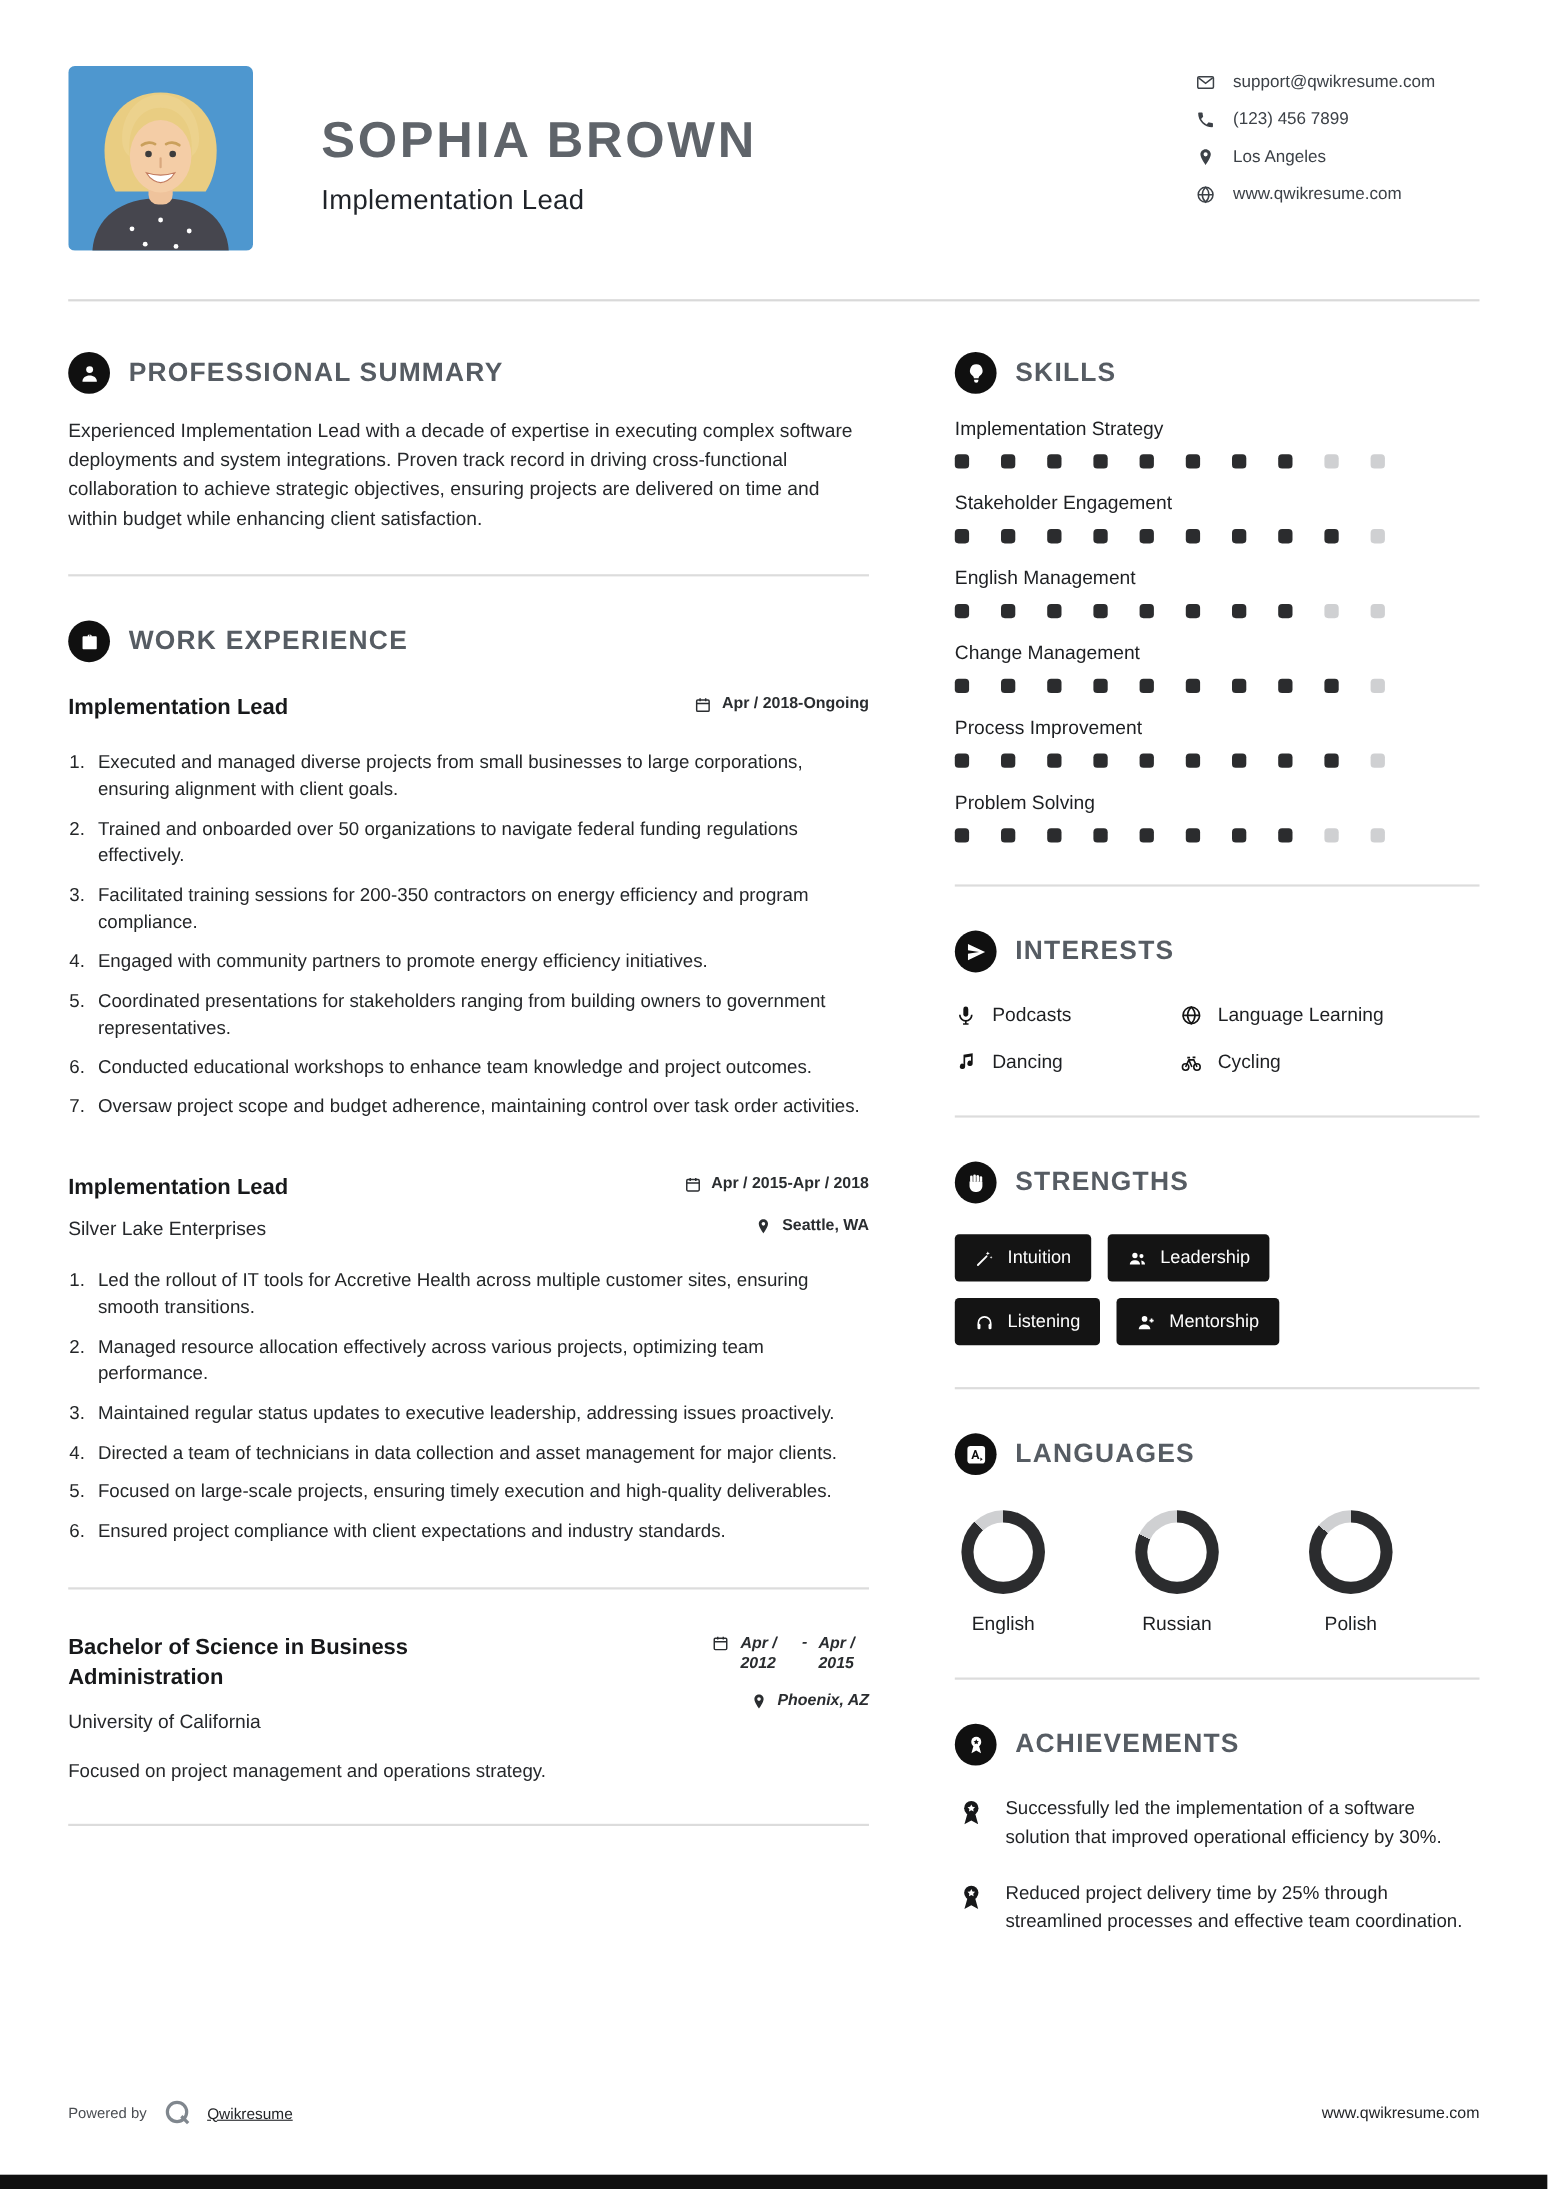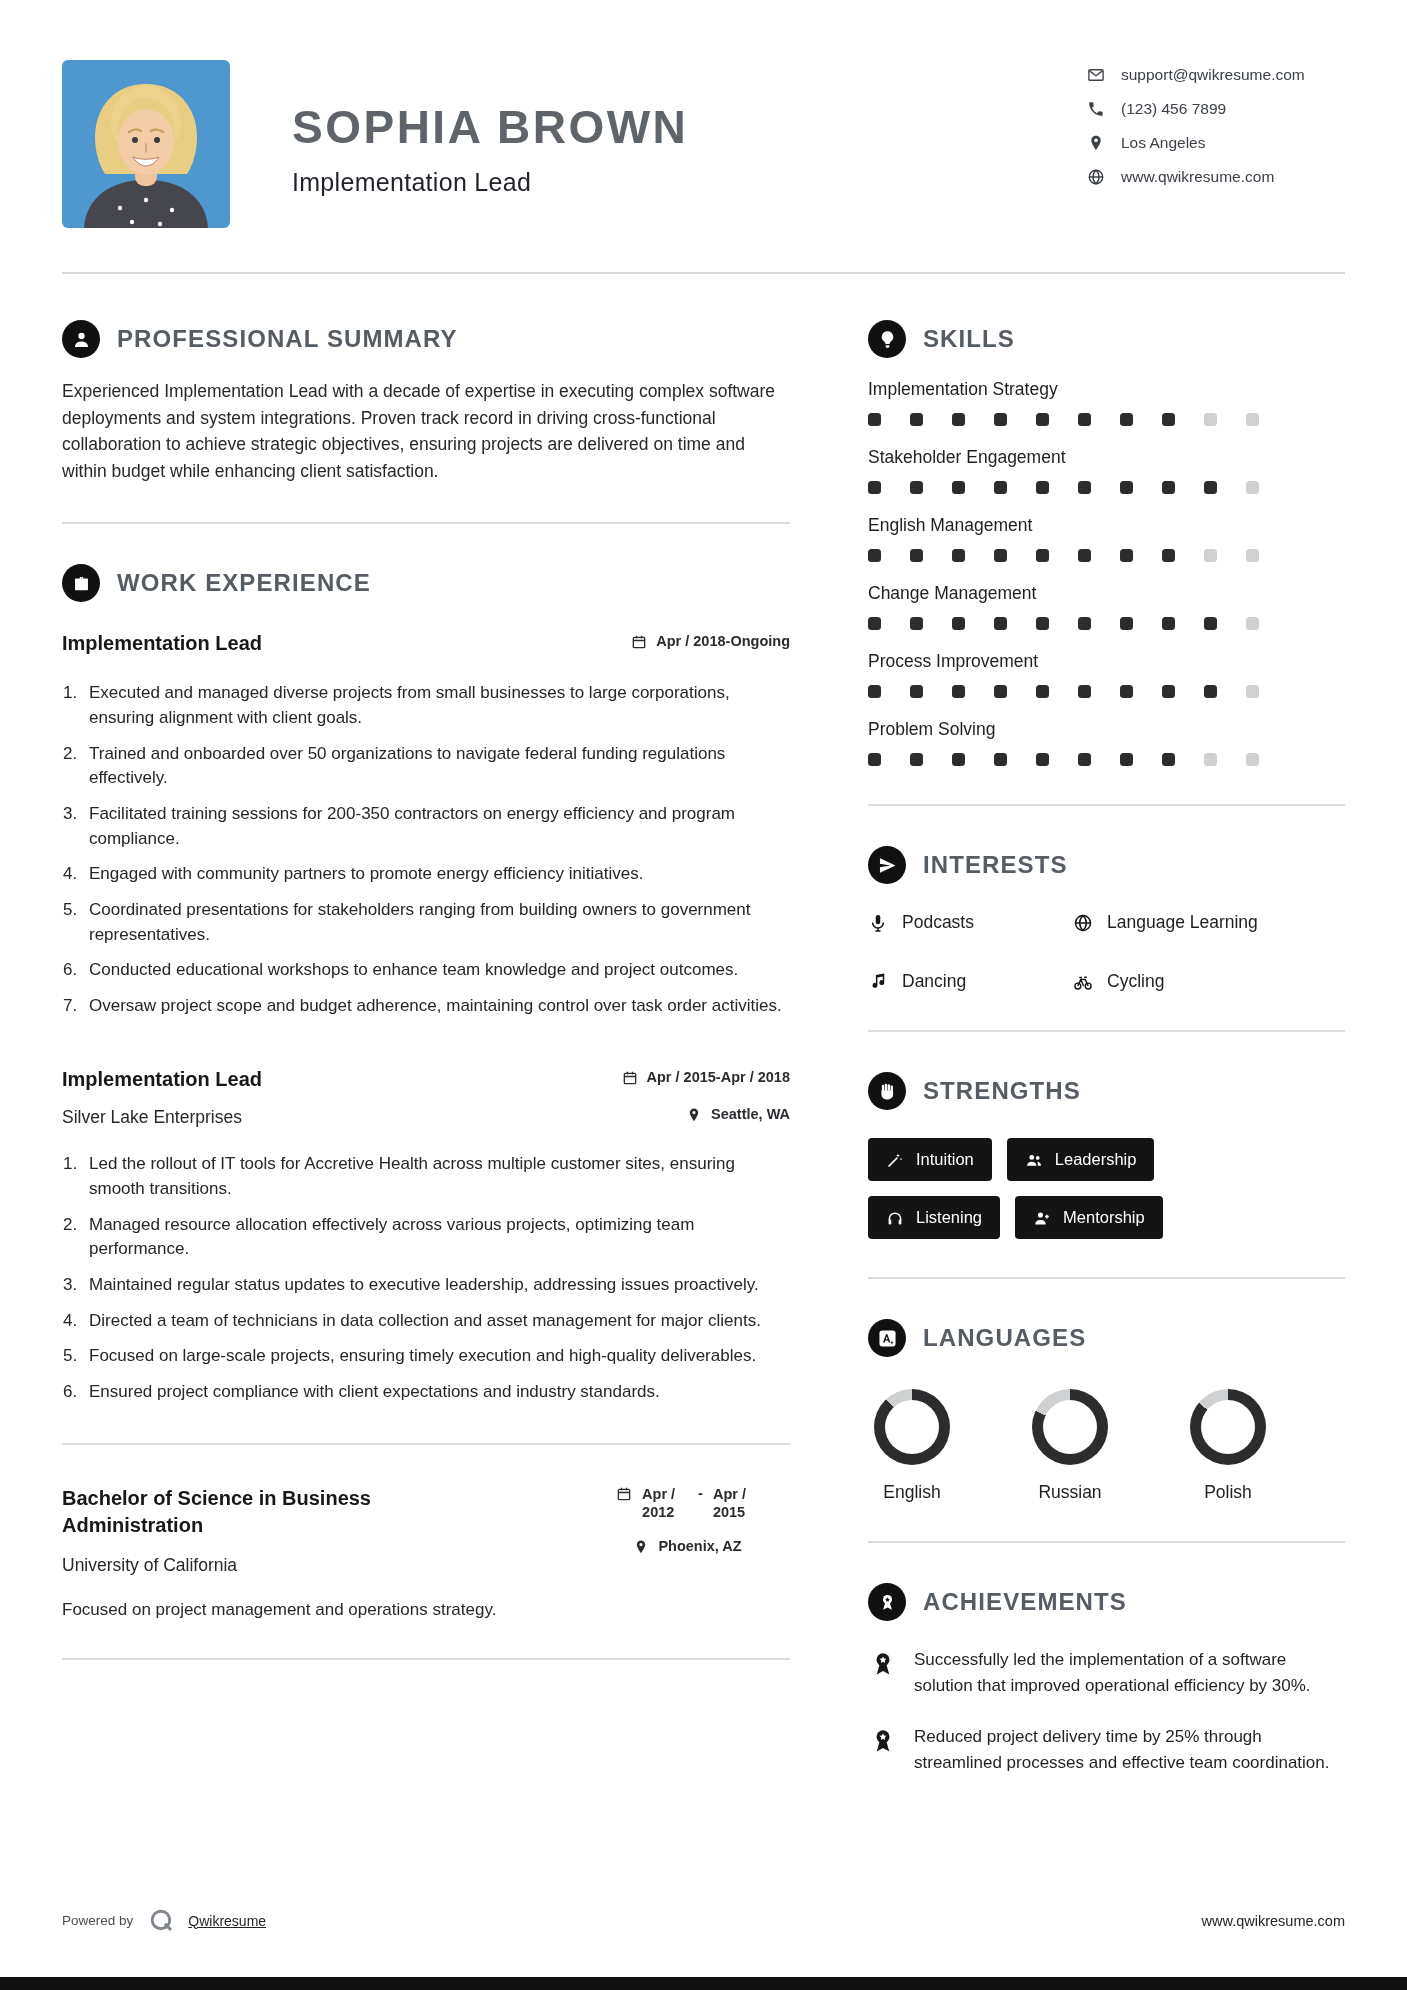--- a/index.html
+++ b/index.html
@@ -45,34 +45,34 @@
   .job-sub { display:flex; justify-content:space-between; margin-top:13px; align-items:baseline; }
   .company { font-size:17.5px; color:#26282b; }
   ol.bullets { list-style:none; counter-reset:li; margin:24px 0 0; }
   ol.bullets li { counter-increment:li; position:relative; padding-left:27px; margin-bottom:11px; font-size:17px; line-height:1.45; color:#242628; }
   ol.bullets li::before { content:counter(li) "."; position:absolute; left:1px; top:0; }
 
   
   .edu-top { display:flex; justify-content:space-between; margin-top:28px; }
   .edu-left { max-width:430px; }
   .school { margin-top:16px; font-size:17.5px; color:#26282b; }
-  .edu-meta { width:205px; flex:none; display:flex; flex-direction:column; align-items:center; }
+  .edu-meta { width:205px; flex:none; display:flex; flex-direction:column; align-items:flex-end;font-style:italic; }
   .dates { display:flex; gap:10px; }
   .dpart { width:46px; line-height:1.3; }
   .edu-note { margin-top:24px; font-size:17px; color:#26282b; }
 
   
   .skill { margin-top:21px; }
   .skill-name { font-size:17.5px; color:#1d1f22; }
   .squares { display:flex; gap:29px; margin-top:13px; }
   .sq { width:13px; height:13px; border-radius:3.5px; background:var(--empty,#cfd0d2); flex:none; }
   .sq.fill { background:var(--filled,#2b2c2e); }
 
   
-  .int-grid { display:grid; grid-template-columns:205px 1fr; row-gap:38px; margin-top:28px; }
+  .int-grid { display:grid; grid-template-columns:205px 1fr; row-gap:22px; margin-top:28px; }
   .int { display:flex; align-items:center; gap:14px; font-size:17.5px; color:#1d1f22; }
   .int svg { width:20px; height:20px; color:#141414; flex:none; }
 
   
   .pills { display:flex; flex-wrap:wrap; gap:15px; margin-top:28px; max-width:420px; }
   .pill { display:inline-flex; align-items:center; gap:12px; background:#141414; color:#fff; font-size:16.5px; padding:12px 18px; border-radius:4px; }
   .pill svg { width:18px; height:18px; color:#fff; flex:none; }
 
   
   .donut-row { display:flex; margin-top:32px; gap:70px; }

